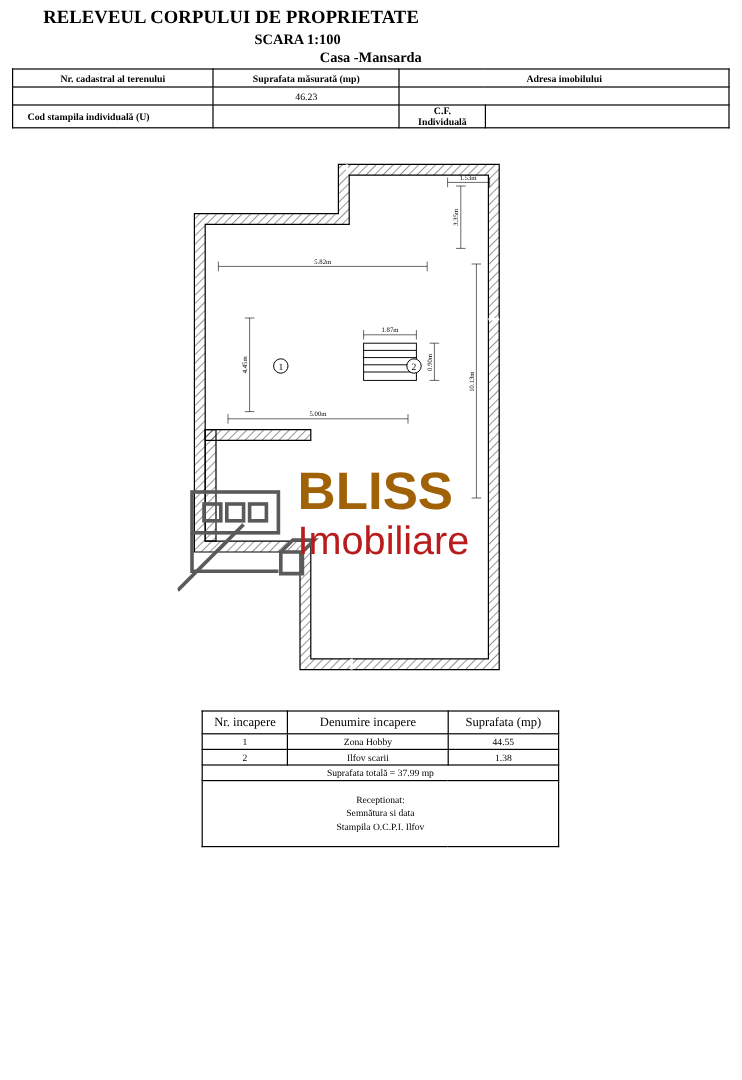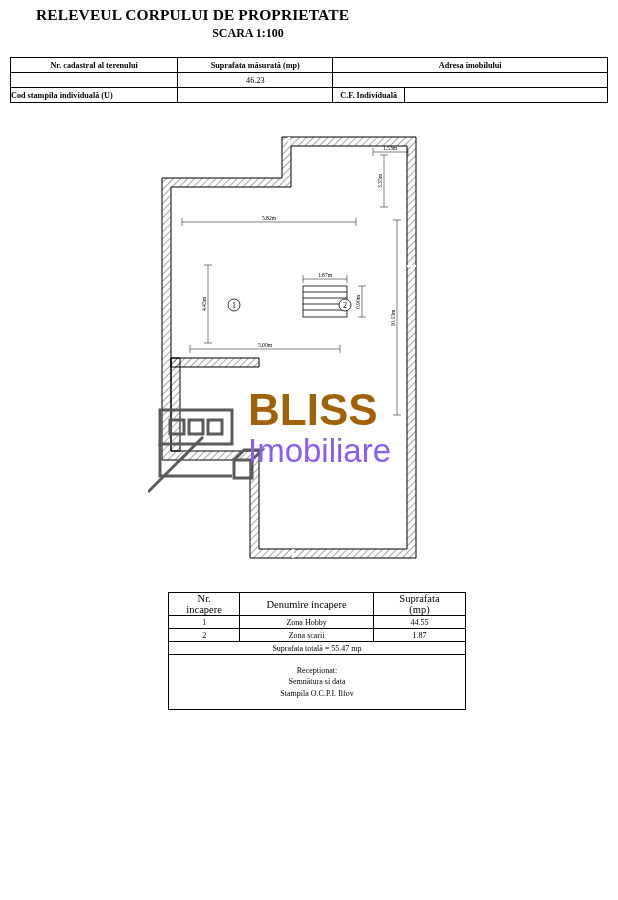--- a/index.html
+++ b/index.html
@@ -54,21 +54,21 @@
     position: absolute;
     left: 10px; top: 57px;
     width: 598px;
     border-collapse: collapse;
     table-layout: fixed;
   }
   .info-table td {
     border: 1px solid #000;
     font-size: 8.2px;
     height: 14px;
-    padding: 0 0;
+    padding: 0 12px;
     vertical-align: middle;
   }
   .info-table td.b { font-weight: bold; }
   .info-table td.c { text-align: center; }
 
   
   .plan {
     position: absolute;
     left: 10px; top: 115px;
     width: 598px; height: 460px;
@@ -90,39 +90,39 @@
     font-weight: bold;
     color: #a16207;
     letter-spacing: 0px;
     line-height: 1;
   }
   .wm-text2 {
     position: absolute;
     left: 100px; top: 42px;
     font-family: "Liberation Sans", sans-serif;
     font-size: 33px;
-    color: #8b5cf6;
+    color: #b91c1c;
     letter-spacing: 0px;
     line-height: 1;
   }
 
   
   .rooms {
     position: absolute;
     left: 168px; top: 592px;
     width: 298px;
     border-collapse: collapse;
     table-layout: fixed;
   }
   .rooms td {
     border: 1px solid #000;
     font-size: 8px;
     text-align: center;
     height: 12px;
-    padding: 0 14px;
+    padding: 0 2px;
     margin-left: 20px;
   }
   .rooms td.head {
     font-size: 10.5px;
     height: 18px;
   }
   .rooms td.span { font-size: 8px; }
   .rooms td.block {
     height: 48px;
     vertical-align: middle;
@@ -136,20 +136,21 @@
     font-size: 8px;
   }
 </style>
 </head>
 <body>
 
 <div class="page">
 
   <div class="doc-title">RELEVEUL CORPULUI DE PROPRIETATE</div>
   <div class="doc-scale">SCARA 1:100</div>
+  <div class="doc-subtitle">Casa  -Mansarda</div>
 
   <table class="info-table">
     <colgroup>
       <col style="width:28%">
       <col style="width:8%">
       <col style="width:18%">
       <col style="width:12%">
       <col style="width:34%">
     </colgroup>
     <tbody>
@@ -298,25 +299,25 @@
       <td class="head">Denumire incapere</td>
       <td class="head">Suprafata (mp)</td>
     </tr>
     <tr>
       <td>1</td>
       <td>Zona Hobby</td>
       <td>44.55</td>
     </tr>
     <tr>
       <td>2</td>
-      <td>Zona scarii</td>
-      <td>1.87</td>
-    </tr>
-    <tr>
-      <td class="span" colspan="3">Suprafata totală = 55.47 mp</td>
+      <td>Ilfov scarii</td>
+      <td>1.38</td>
+    </tr>
+    <tr>
+      <td class="span" colspan="3">Suprafata totală = 37.99 mp</td>
     </tr>
     <tr>
       <td class="block2" colspan="3">
         <div>Receptionat:</div>
         <div>Semnătura si data</div>
         <div>Stampila O.C.P.I. Ilfov</div>
       </td>
     </tr>
   </tbody>
     </table>

